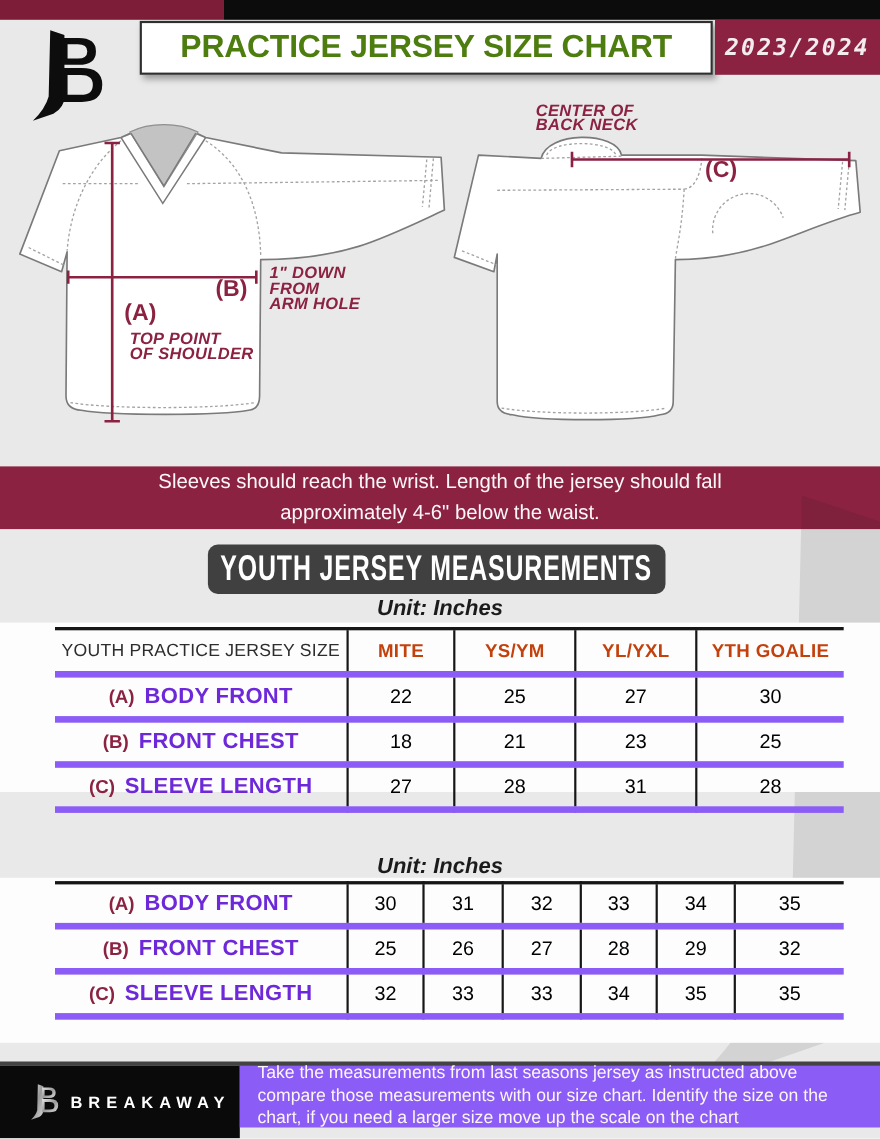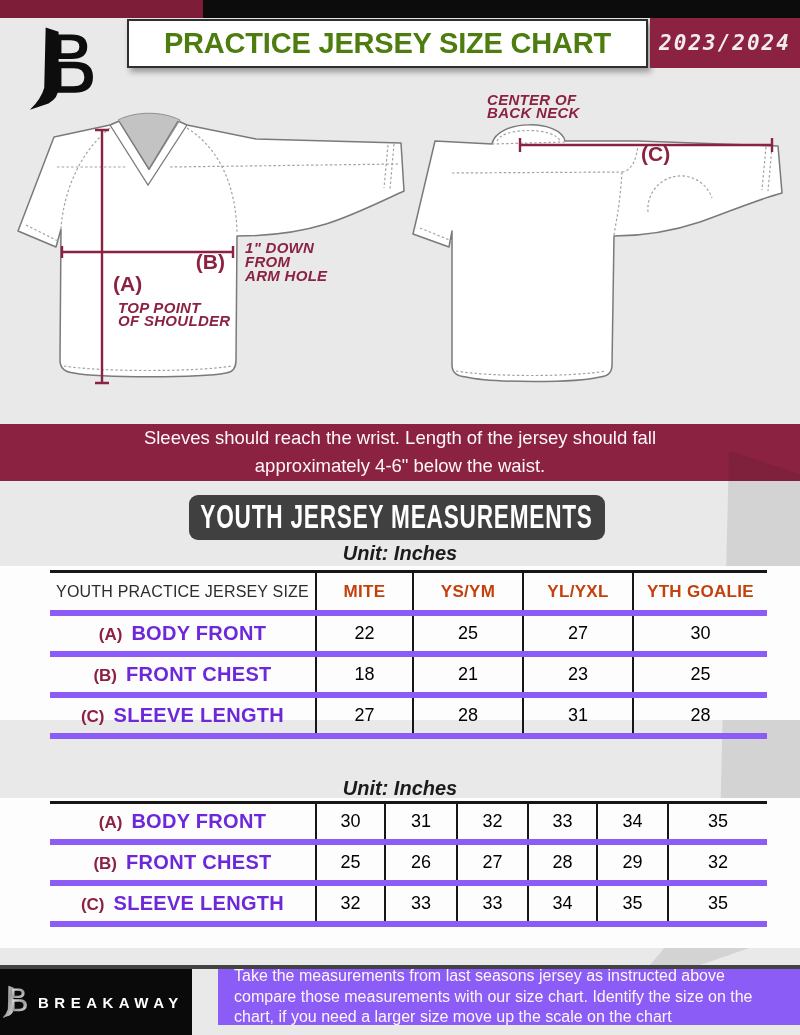--- a/index.html
+++ b/index.html
@@ -67,22 +67,22 @@
   .t-adult td{height:35px;}
   th.size-name{font-size:17px;font-weight:bold;color:#c2410c;letter-spacing:.3px;}
   th.lbl-head{font-size:16px;font-weight:400;color:#2d2d2d;letter-spacing:.2px;}
   td.rowlabel{text-align:left;padding-left:22px;}
   td.rowlabel .key{color:#8b2242;font-weight:bold;font-size:17px;margin-right:9px;}
   td.rowlabel .lbl{color:#6d28d9;font-size:20px;letter-spacing:.3px;font-weight:bold;}
   td.val{font-size:18px;color:#000000;}
   
   .footer-rule{left:0;top:965px;width:800px;height:4px;background:#434343;}
   .footer-black{
-    left:0;top:969px;width:192px;height:66px;background:#0a0a0a;
-    display:flex;align-items:center;box-sizing:border-box;gap:10px;
+    left:0;top:969px;width:218px;height:66px;background:#0a0a0a;
+    display:flex;align-items:center;padding-left:26px;box-sizing:border-box;gap:10px;
   }
   .brand-name{color:#ffffff;font-size:15px;font-weight:bold;letter-spacing:5.5px;white-space:nowrap;}
   .footer-maroon{
     left:218px;top:969px;width:582px;height:56px;background:#8b5cf6;
     display:flex;align-items:center;
   }
   .footer-maroon p{margin:0;padding:0 16px;color:#fcf6f8;font-size:16px;line-height:1.3;}
   
   .jersey-stroke{fill:#ffffff;stroke:#7a7a7a;stroke-width:1.5;stroke-linejoin:round;}
   .thin{fill:none;stroke:#7a7a7a;stroke-width:1.3;}

